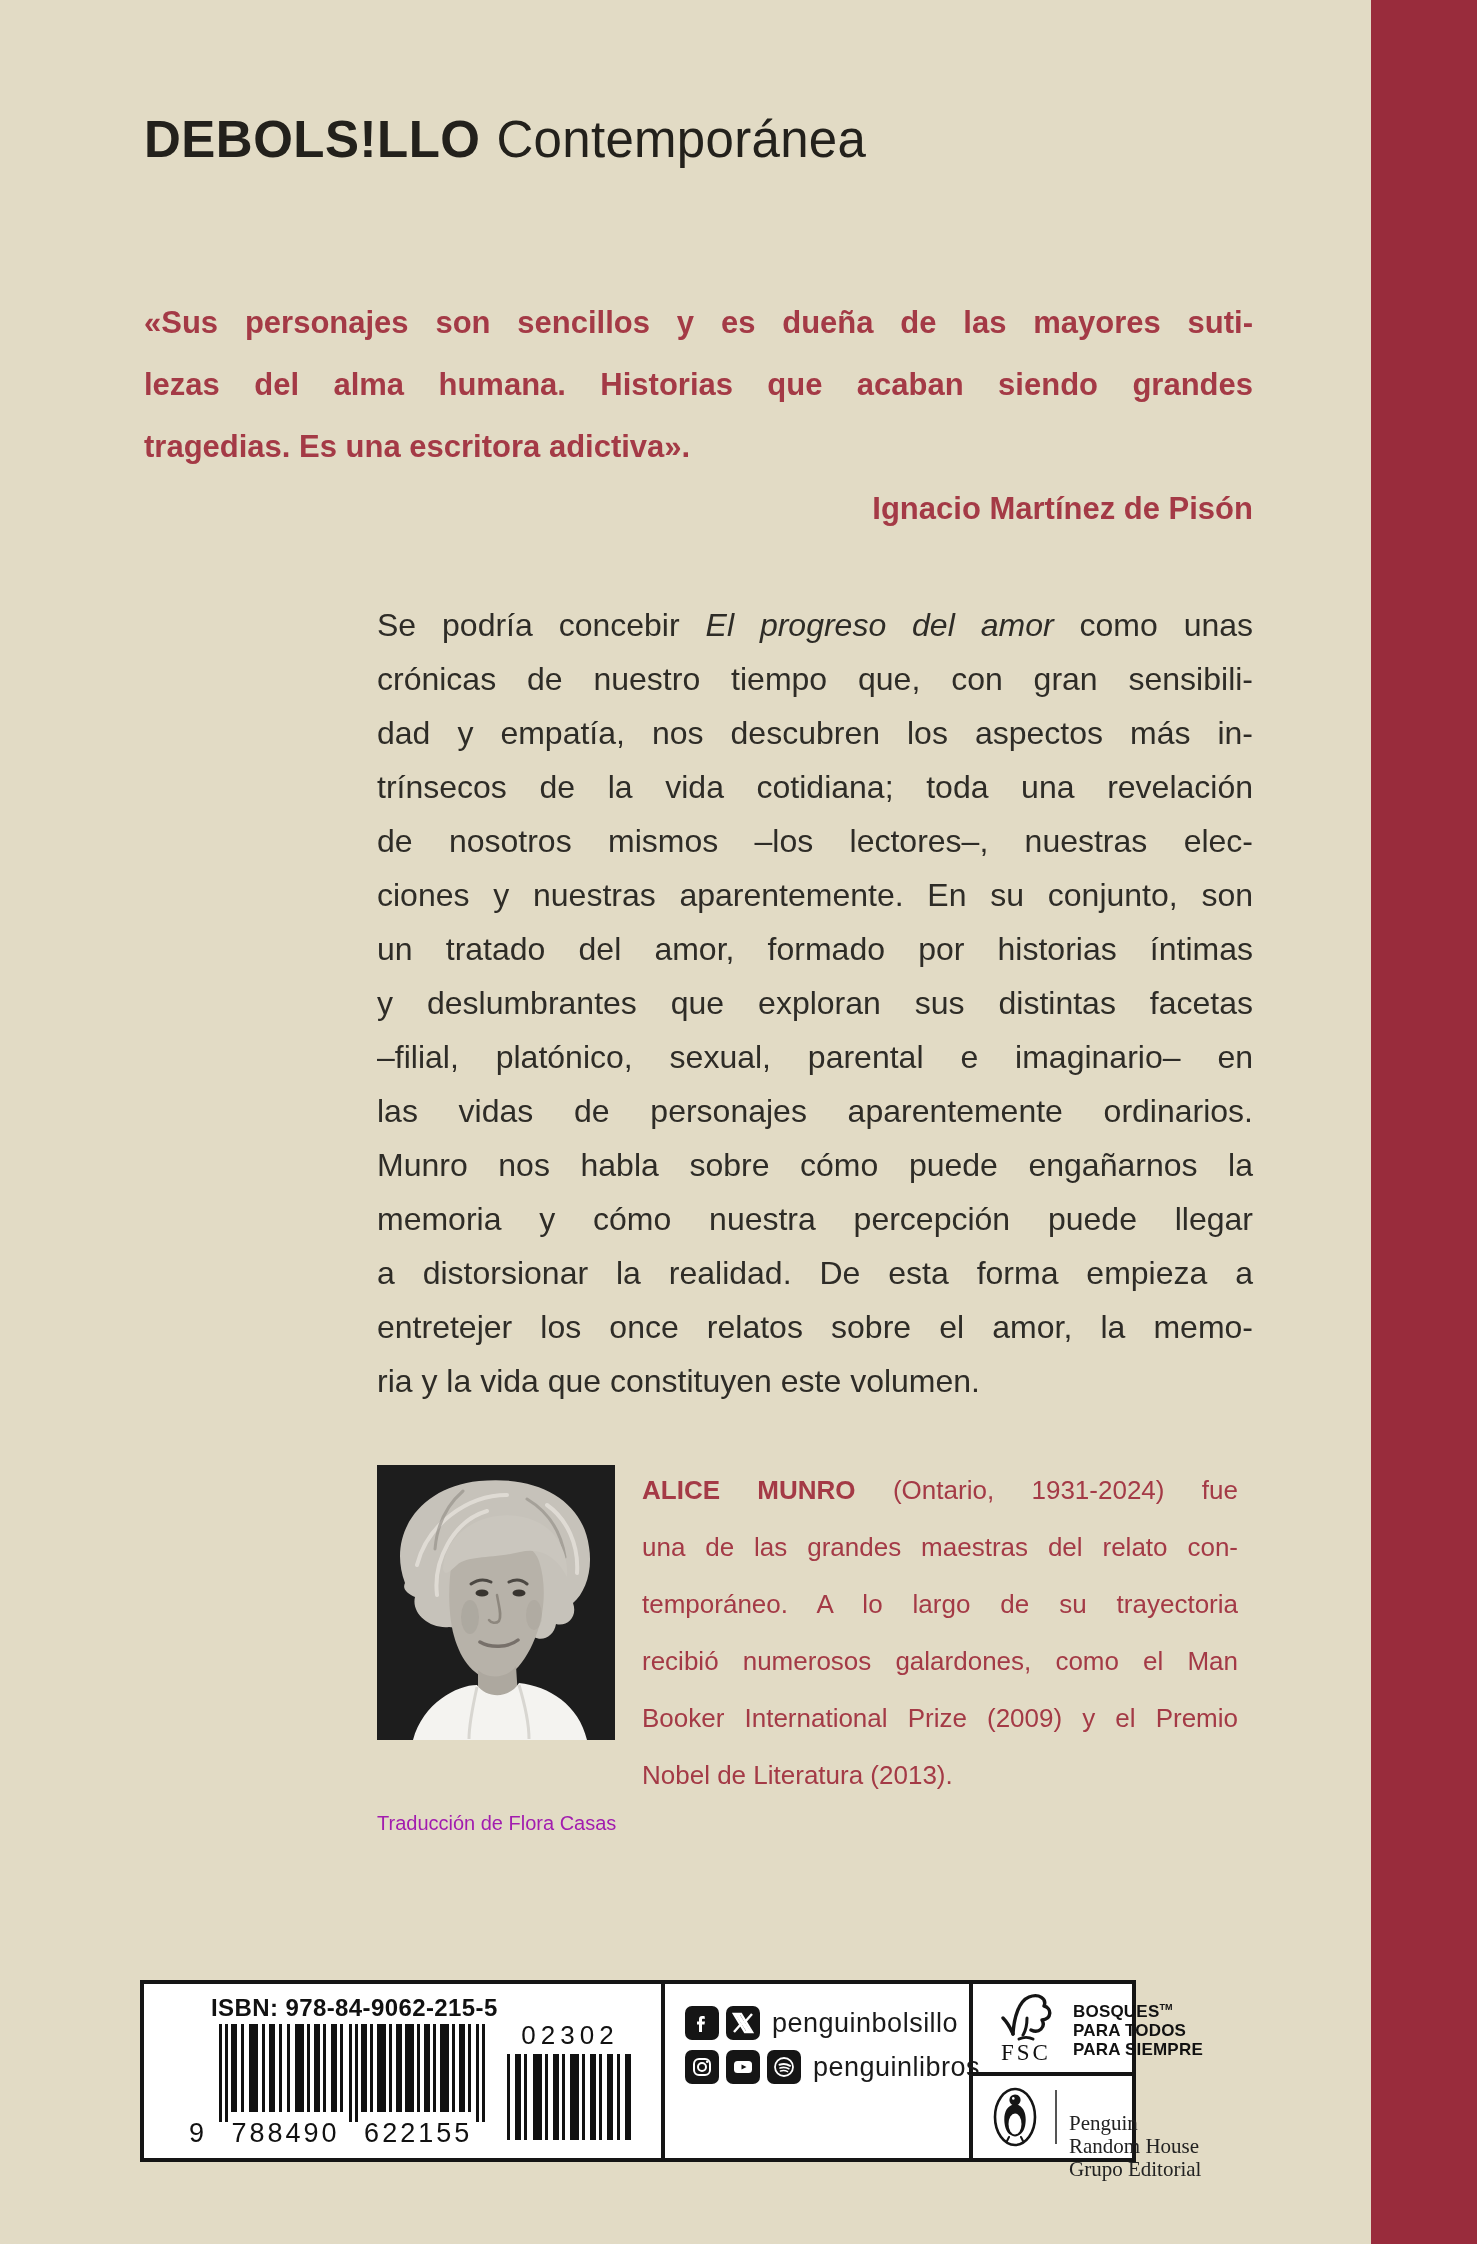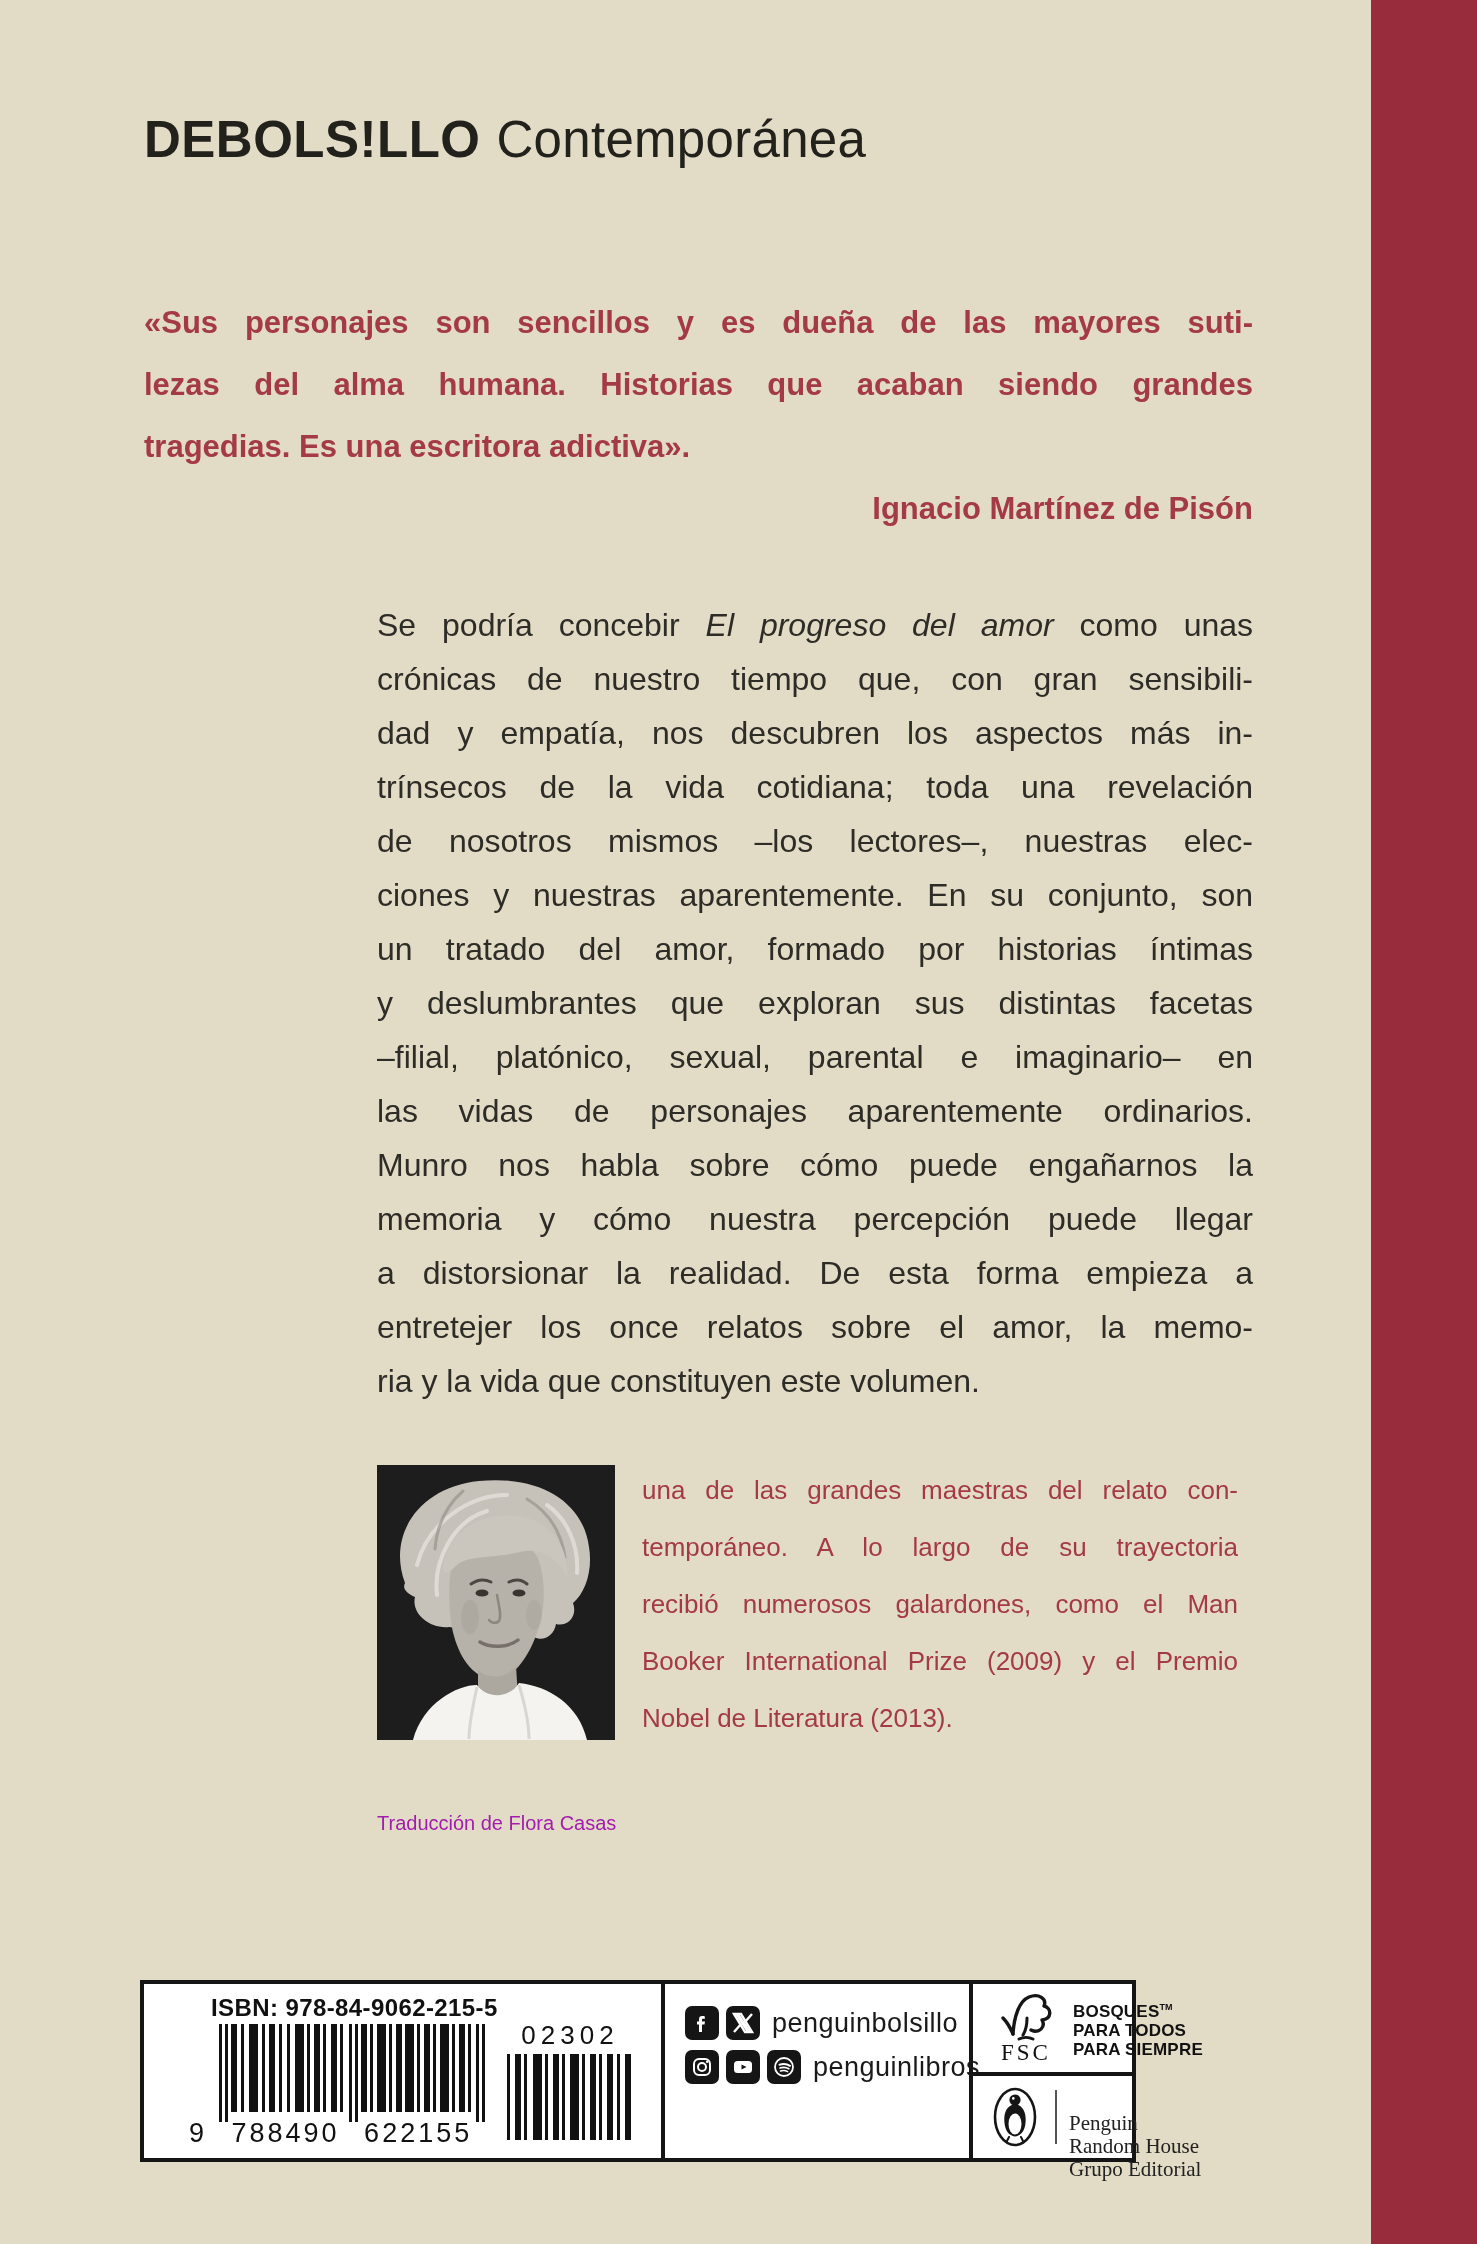--- a/index.html
+++ b/index.html
@@ -123,20 +123,21 @@
       <path d="M103,177 C113,183 131,183 141,175" stroke="#77706a" stroke-width="3.5" fill="none" stroke-linecap="round"></path>
       <ellipse cx="93" cy="152" rx="9" ry="17" fill="#a29d94" opacity="0.45"></ellipse>
       <ellipse cx="157" cy="150" rx="8" ry="15" fill="#a29d94" opacity="0.35"></ellipse>
       <path d="M101,205 L101,232 L141,232 L139,201 C131,213 111,215 101,205 Z" fill="#ada89f"></path>
       <path d="M36,275 C46,238 80,220 100,220 C110,234 132,234 142,218 C172,221 202,240 210,275 Z" fill="#f4f3f0"></path>
       <path d="M100,222 C96,240 92,258 92,274 M142,220 C148,240 152,258 152,274" stroke="#d8d6d1" stroke-width="3" fill="none"></path>
     </svg>
   </div>
 
   <div class="bio">
+    <div class="jl"><span class="bname">ALICE MUNRO</span><span> (Ontario, 1931-2024) fue</span></div>
     <div class="jl">una de las grandes maestras del relato con-</div>
     <div class="jl">temporáneo. A lo largo de su trayectoria</div>
     <div class="jl">recibió numerosos galardones, como el Man</div>
     <div class="jl">Booker International Prize (2009) y el Premio</div>
     <div class="jl last">Nobel de Literatura (2013).</div>
   </div>
 
   <div class="traduccion">Traducción de Flora Casas</div>
 
   <div class="footer">

